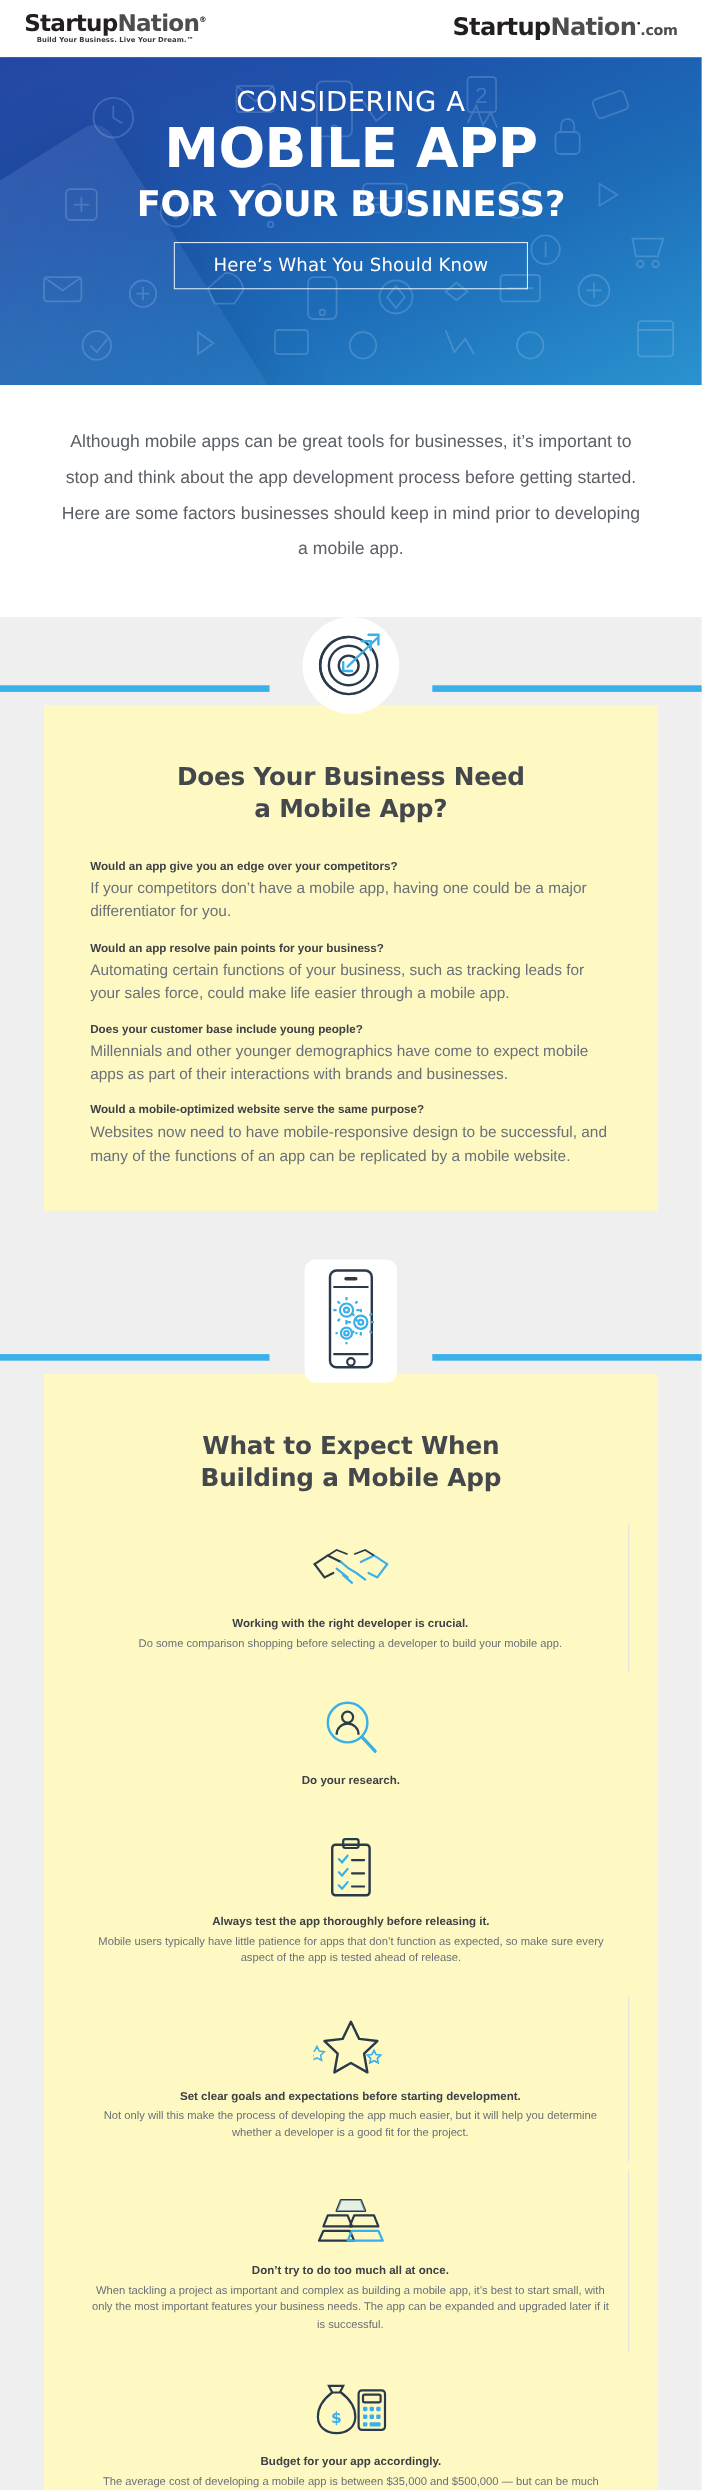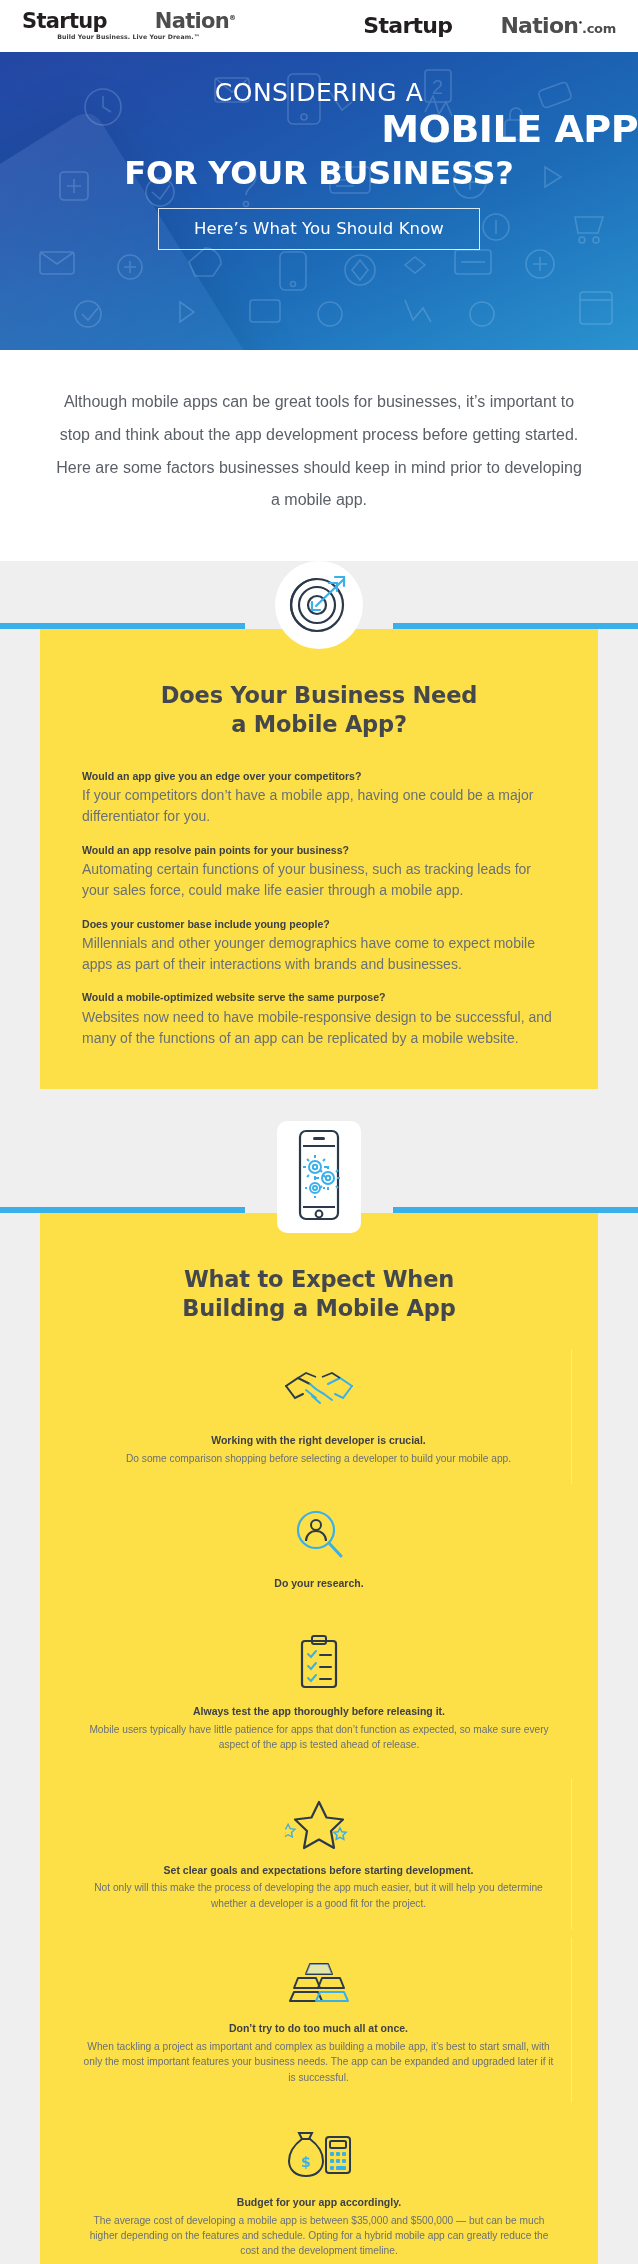--- a/index.html
+++ b/index.html
@@ -21,21 +21,21 @@
   }
   .logo-sn { position: relative; line-height: 1; }
   .logo-sn .wordmark {
     font-family: "DejaVu Sans", sans-serif;
     font-weight: bold;
     font-size: 21px;
     letter-spacing: -0.7px;
     color: #231f20;
     white-space: nowrap;
   }
-  .logo-sn .wordmark .nation { color: #4d4d4d; padding-left: 48px; }
+  .logo-sn .wordmark .nation { color: #4d4d4d; }
   .logo-sn .reg {
     font-size: 7px;
     vertical-align: super;
     font-weight: bold;
   }
   .logo-sn .tagline {
     margin-top: 2px;
     font-family: "DejaVu Sans", sans-serif;
     font-weight: bold;
     font-size: 6.2px;
@@ -85,26 +85,25 @@
   .hero-kicker {
     font-family: "DejaVu Sans", sans-serif;
     font-size: 25px;
     color: #ffffff;
     letter-spacing: 0.5px;
     font-weight: 400;
   }
   .hero-title {
     font-family: "DejaVu Sans", sans-serif;
     font-weight: bold;
-    font-size: 38px;
+    font-size: 50px;
     line-height: 0.98;
     color: #ffffff;
     letter-spacing: -0.5px;
     margin-top: 4px;
-    text-align: right;
   }
   .hero-title2 {
     font-family: "DejaVu Sans", sans-serif;
     font-weight: bold;
     font-size: 32px;
     color: #ffffff;
     letter-spacing: -0.2px;
     margin-top: 6px;
   }
   .hero-box {
@@ -159,22 +158,22 @@
     display: flex;
     justify-content: space-between;
     z-index: 1;
   }
   .rule {
     height: 6px;
     background: #3ab0ea;
     width: 245px;
   }
   .card {
-    background: #fde047;
-    margin: 0 40px;
+    background: #fef9c3;
+    margin: 12px 40px;
     padding: 52px 42px 40px;
     position: relative;
     z-index: 2;
   }
   .card h2 {
     font-family: "DejaVu Sans", sans-serif;
     font-weight: bold;
     font-size: 22.5px;
     line-height: 1.28;
     color: #44484d;

